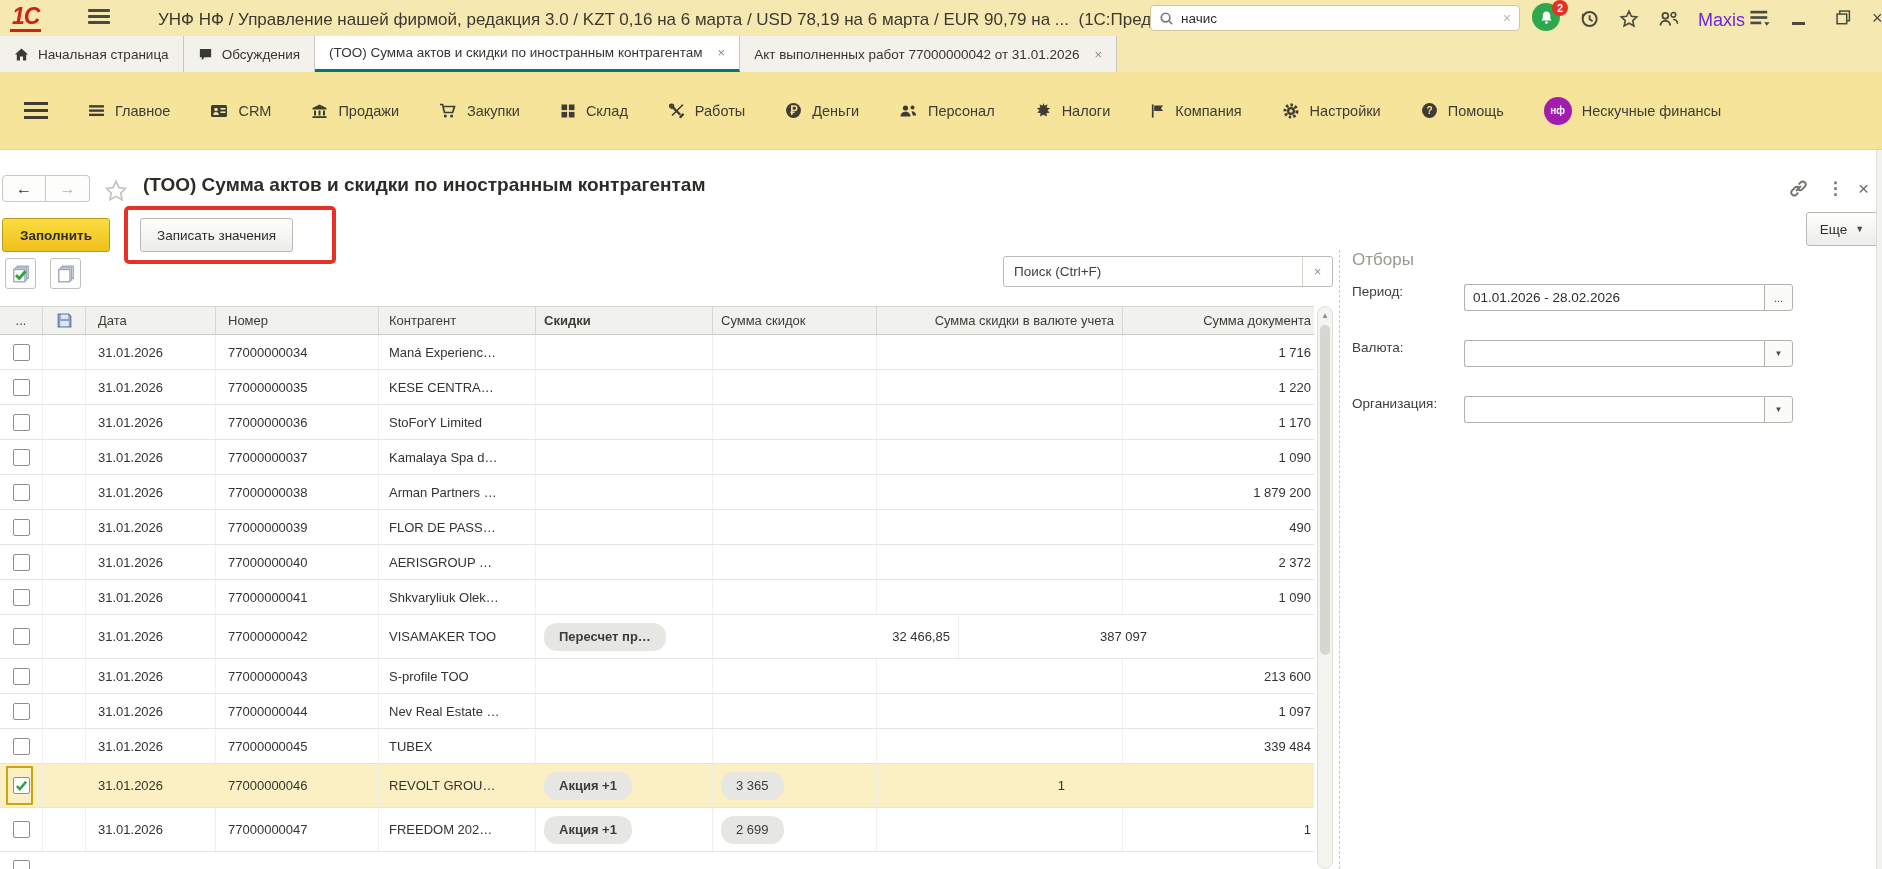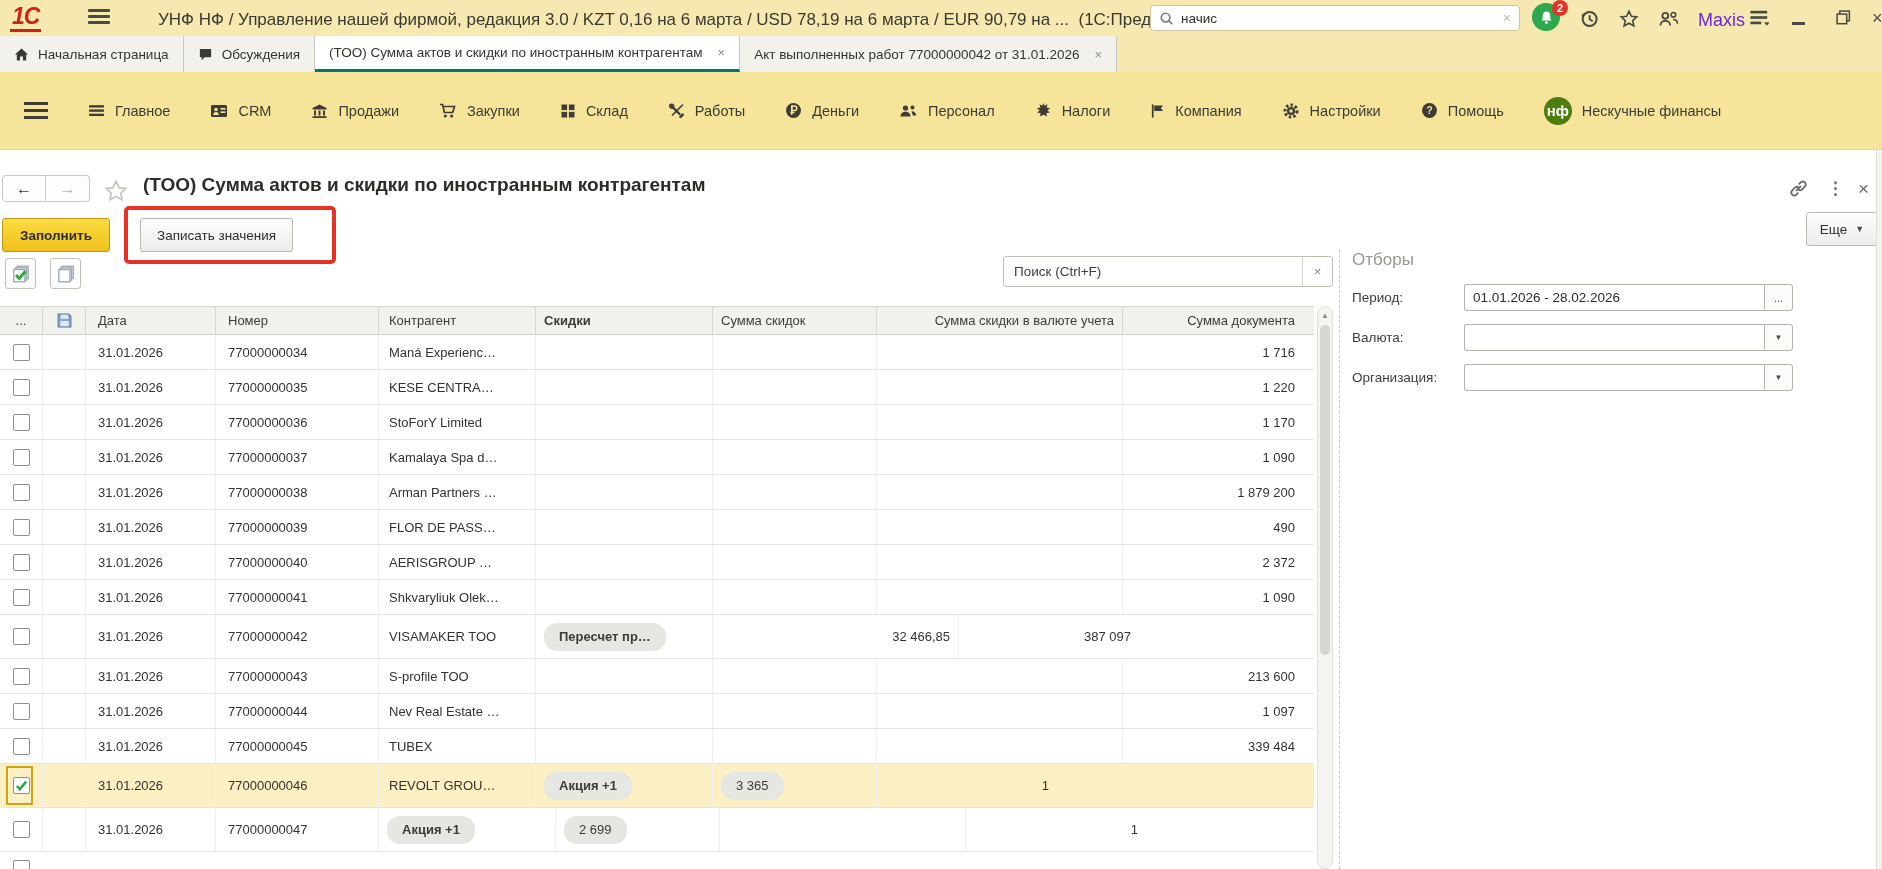--- a/index.html
+++ b/index.html
@@ -43,22 +43,22 @@
   .tab .x { color:#8b8b84; font-size:13px; margin-left:6px; }
 
   
   .ribbon { position:absolute; left:0; top:72px; width:1882px; height:78px; background:#f5e49a;
     display:flex; align-items:center; gap:40px; padding-left:24px; overflow:hidden;
     border-bottom:1px solid #e4d79e; }
   .rb-item { display:flex; align-items:center; gap:10px; font-size:14.5px; color:#3e3c34;
     cursor:pointer; white-space:nowrap; flex:0 0 auto; }
   .rb-burger { width:24px; height:17px; cursor:pointer; flex:0 0 auto; }
   .rb-burger div { height:3px; background:#3e3c34; margin-bottom:4px; }
-  .nf-badge { width:28px; height:28px; border-radius:50%; background:#4d7c0f; color:#fff;
-    font-size:15px; font-weight:bold; display:flex; align-items:center; justify-content:center; }
+  .nf-badge { width:28px; height:28px; border-radius:50%; background:#a21caf; color:#fff;
+    font-size:10px; font-weight:bold; display:flex; align-items:center; justify-content:center; }
 
   
   .content { position:absolute; left:0; top:150px; width:1882px; height:719px; background:#fff; }
 
   .navbtns { position:absolute; left:2px; top:25px; display:flex; }
   .navbtn { width:44px; height:27px; background:#fdfdfc; border:1px solid #c9c9c3;
     display:flex; align-items:center; justify-content:center; font-size:16px; cursor:pointer; }
   .navbtn.back { border-radius:4px 0 0 4px; color:#2f2f2b; }
   .navbtn.fwd  { border-radius:0 4px 4px 0; border-left:none; color:#b3b3ad; }
   .fav-star { position:absolute; left:104px; top:29px; cursor:pointer; }
@@ -97,21 +97,21 @@
   .trow .c { display:flex; align-items:center; border-right:1px solid #f0f0ec;
     padding-left:12px; overflow:hidden; white-space:nowrap; color:#33332f; }
   .c.w-check { width:43px; padding-left:0; justify-content:center; }
   .c.w-flag  { width:43px; padding-left:0; justify-content:center; }
   .c.w-date  { width:130px; }
   .c.w-num   { width:163px; }
   .c.w-contr { width:157px; padding-left:10px; }
   .c.w-disc  { width:177px; padding-left:8px;font-weight:bold; }
   .c.w-dsum  { width:164px; padding-left:8px; }
   .c.w-acc   { width:246px; justify-content:flex-end; padding-right:8px; }
-  .c.w-doc   { width:190px; justify-content:flex-end; padding-right:18px; border-right:none; }
+  .c.w-doc   { width:190px; justify-content:flex-end; padding-right:2px; border-right:none; }
   .cb { width:17px; height:17px; background:#fff; border:1px solid #90908a; border-radius:2px;
     display:flex; align-items:center; justify-content:center; }
   .focus-cell { position:absolute; left:6px; top:2px; bottom:2px; width:27px;
     border:2px solid #cfa20f; border-radius:1px; }
   .pill { background:#e6e6e2; border-radius:13px; height:28px; display:inline-flex;
     align-items:center; padding:0 15px; color:#3c3c38; }
   .partial-row { display:flex; height:18px; border-bottom:none; overflow:hidden; }
   .partial-row .cbp { width:17px; height:17px; border:1px solid #90908a; border-radius:2px;
     margin:8px 0 0 13px; background:#fff; }
 
@@ -120,21 +120,21 @@
     background:#f4f4f1; border:1px solid #e0e0da; border-radius:8px; cursor:pointer; }
   .vscroll .up { height:16px; display:flex; align-items:center; justify-content:center;
     color:#8f8f88; font-size:8px; }
   .vscroll .thumb { position:absolute; left:2px; top:18px; width:10px; height:330px;
     background:#d7d7d1; border-radius:6px; }
 
   
   .vdivider { position:absolute; left:1339px; top:100px; height:619px; border-left:1px dashed #c9c9c1; }
   .panel { position:absolute; left:1352px; top:100px; width:524px; }
   .panel-h { font-size:17px; color:#98988f; margin-bottom:14px; }
-  .frow { display:flex; align-items:center; margin-bottom:13px; }
+  .frow { display:flex; align-items:flex-start; margin-bottom:29px; }
   .frow label { width:104px; font-size:13.5px; color:#3e3e39; }
   .fctl { display:flex;padding-left:8px; }
   .fctl input { width:300px; height:27px; border:1px solid #b3b3ac; border-right:none;
     border-radius:3px 0 0 3px; font-size:13.5px; color:#2e2e2a; padding:0 8px;
     font-family:"Liberation Sans", sans-serif; background:#fff; }
   .fctl .fbtn { width:29px; height:27px; border:1px solid #b3b3ac; border-radius:0 3px 3px 0;
     background:#fbfbfa; display:flex; align-items:center; justify-content:center;
     font-size:11px; color:#4c4c46; cursor:pointer; }
   .right-strip { position:absolute; left:1876px; top:150px; width:6px; height:719px;
     background:#f2f2ef; border-left:1px solid #ddddd6; }
@@ -631,20 +631,21 @@
         <div class="c w-doc">1</div>
       </div>
 
       <div class="trow tall">
         <div class="c w-check">
             <span class="cb"></span>
           </div>
         <div class="c w-flag"></div>
         <div class="c w-date">31.01.2026</div>
         <div class="c w-num">77000000047</div>
+        <div class="c w-contr">FREEDOM 202…</div>
         <div class="c w-disc">
             <span class="pill">Акция +1</span>
           </div>
         <div class="c w-dsum">
             <span class="pill">2 699</span>
           </div>
         <div class="c w-acc"></div>
         <div class="c w-doc">1</div>
       </div>
 

